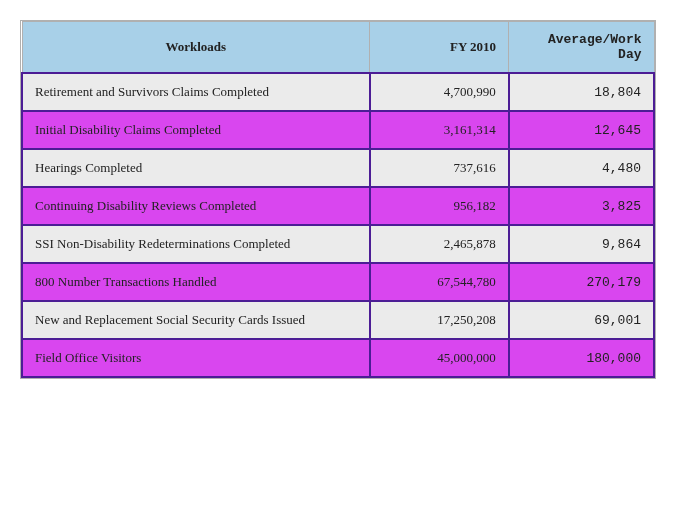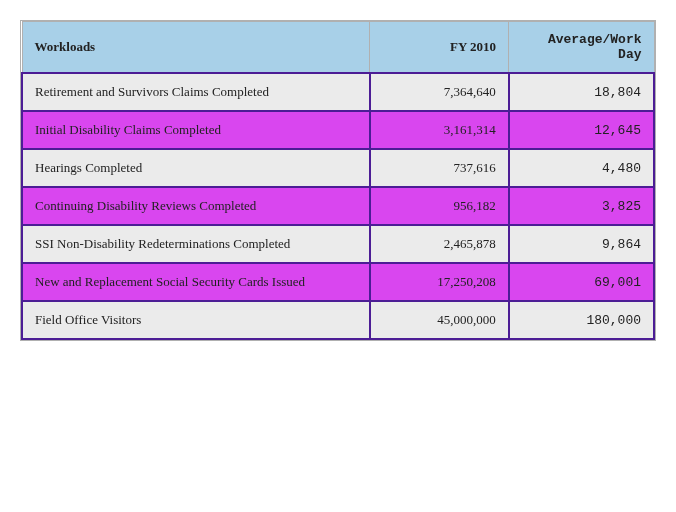--- a/index.html
+++ b/index.html
@@ -62,38 +62,39 @@
       text-align: right;
     }
 
     .col-avg {
       width: 23%;
       text-align: right;
       font-family: Liberation Mono, monospace;
     }
 
     thead th.col-workload {
+      text-align: center;
     }
   </style>
 </head>
 <body>
 
 <div class="table-container">
   <table>
     <thead>
       <tr>
         <th class="col-workload">Workloads</th>
         <th class="col-fy">FY 2010</th>
         <th class="col-avg">Average/Work Day</th>
       </tr>
     </thead>
     <tbody id="table-body">
     <tr>
           <td class="col-workload">Retirement and Survivors Claims Completed</td>
-          <td class="col-fy">7,364,640</td>
+          <td class="col-fy">4,700,990</td>
           <td class="col-avg">18,804</td>
         </tr>
         <tr>
           <td class="col-workload">Initial Disability Claims Completed</td>
           <td class="col-fy">3,161,314</td>
           <td class="col-avg">12,645</td>
         </tr>
         <tr>
           <td class="col-workload">Hearings Completed</td>
           <td class="col-fy">737,616</td>
@@ -103,20 +104,25 @@
           <td class="col-workload">Continuing Disability Reviews Completed</td>
           <td class="col-fy">956,182</td>
           <td class="col-avg">3,825</td>
         </tr>
         <tr>
           <td class="col-workload">SSI Non-Disability Redeterminations Completed</td>
           <td class="col-fy">2,465,878</td>
           <td class="col-avg">9,864</td>
         </tr>
         <tr>
+          <td class="col-workload">800 Number Transactions Handled</td>
+          <td class="col-fy">67,544,780</td>
+          <td class="col-avg">270,179</td>
+        </tr>
+        <tr>
           <td class="col-workload">New and Replacement Social Security Cards Issued</td>
           <td class="col-fy">17,250,208</td>
           <td class="col-avg">69,001</td>
         </tr>
         <tr>
           <td class="col-workload">Field Office Visitors</td>
           <td class="col-fy">45,000,000</td>
           <td class="col-avg">180,000</td>
         </tr>
       </tbody>

